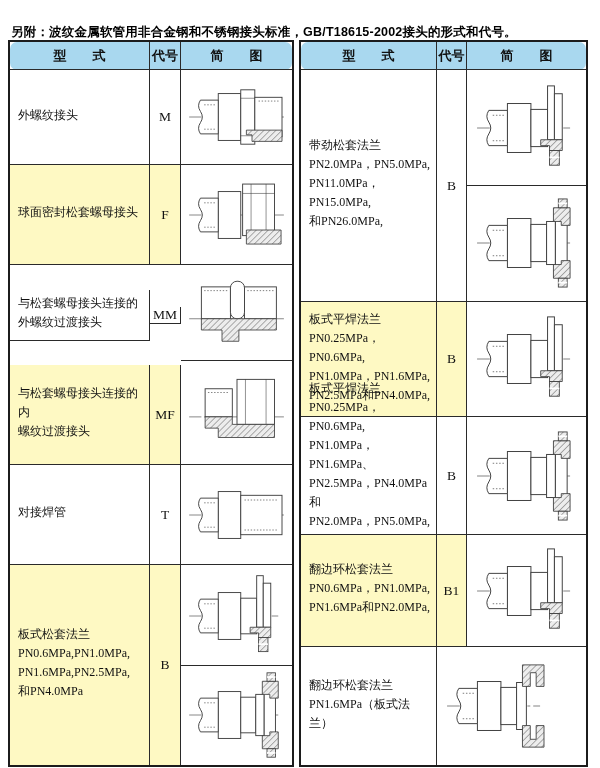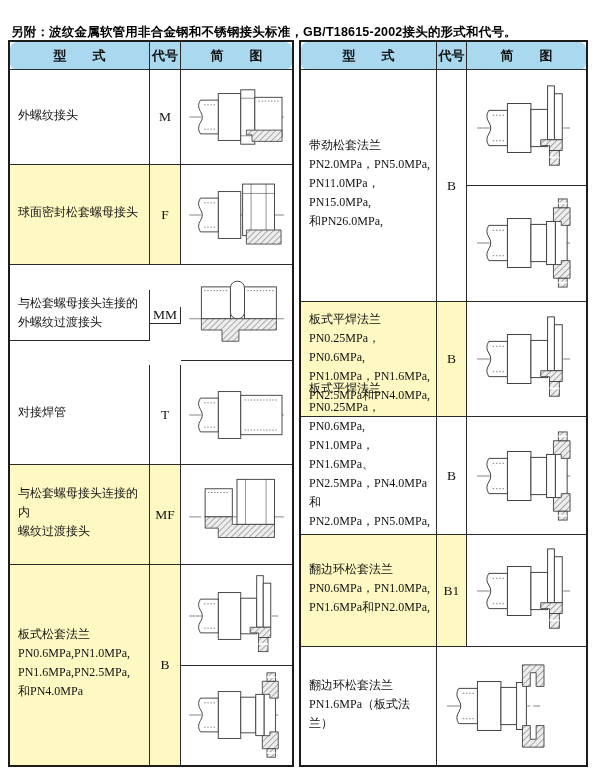--- a/index.html
+++ b/index.html
@@ -189,40 +189,40 @@
           </div>
         <div class="c-code">MM</div>
         <div class="c-diag">
           <svg class="dg" width="110" height="90" viewBox="0 0 112 96">
               <use href="#dg-mm"></use>
             </svg>
         </div>
       </div>
 
       <div class="row" style="height:100px;">
-        <div class="c-type">
-            <span>对接焊管</span>
-          </div>
-        <div class="c-code">T</div>
-        <div class="c-diag">
-          <svg class="dg" width="110" height="90" viewBox="0 0 112 96">
-              <use href="#dg-t"></use>
-            </svg>
-        </div>
-      </div>
-
-      <div class="row" style="height:100px;">
         <div class="c-type yellow">
             <span>与松套螺母接头连接的内
 螺纹过渡接头</span>
           </div>
         <div class="c-code yellow">MF</div>
         <div class="c-diag">
           <svg class="dg" width="110" height="90" viewBox="0 0 112 96">
               <use href="#dg-mf"></use>
+            </svg>
+        </div>
+      </div>
+
+      <div class="row" style="height:100px;">
+        <div class="c-type">
+            <span>对接焊管</span>
+          </div>
+        <div class="c-code">T</div>
+        <div class="c-diag">
+          <svg class="dg" width="110" height="90" viewBox="0 0 112 96">
+              <use href="#dg-t"></use>
             </svg>
         </div>
       </div>
 
       <div class="row" style="height:200px;">
         <div class="c-type yellow">
             <span>板式松套法兰
 PN0.6MPa,PN1.0MPa,
 PN1.6MPa,PN2.5MPa,
 和PN4.0MPa</span>

